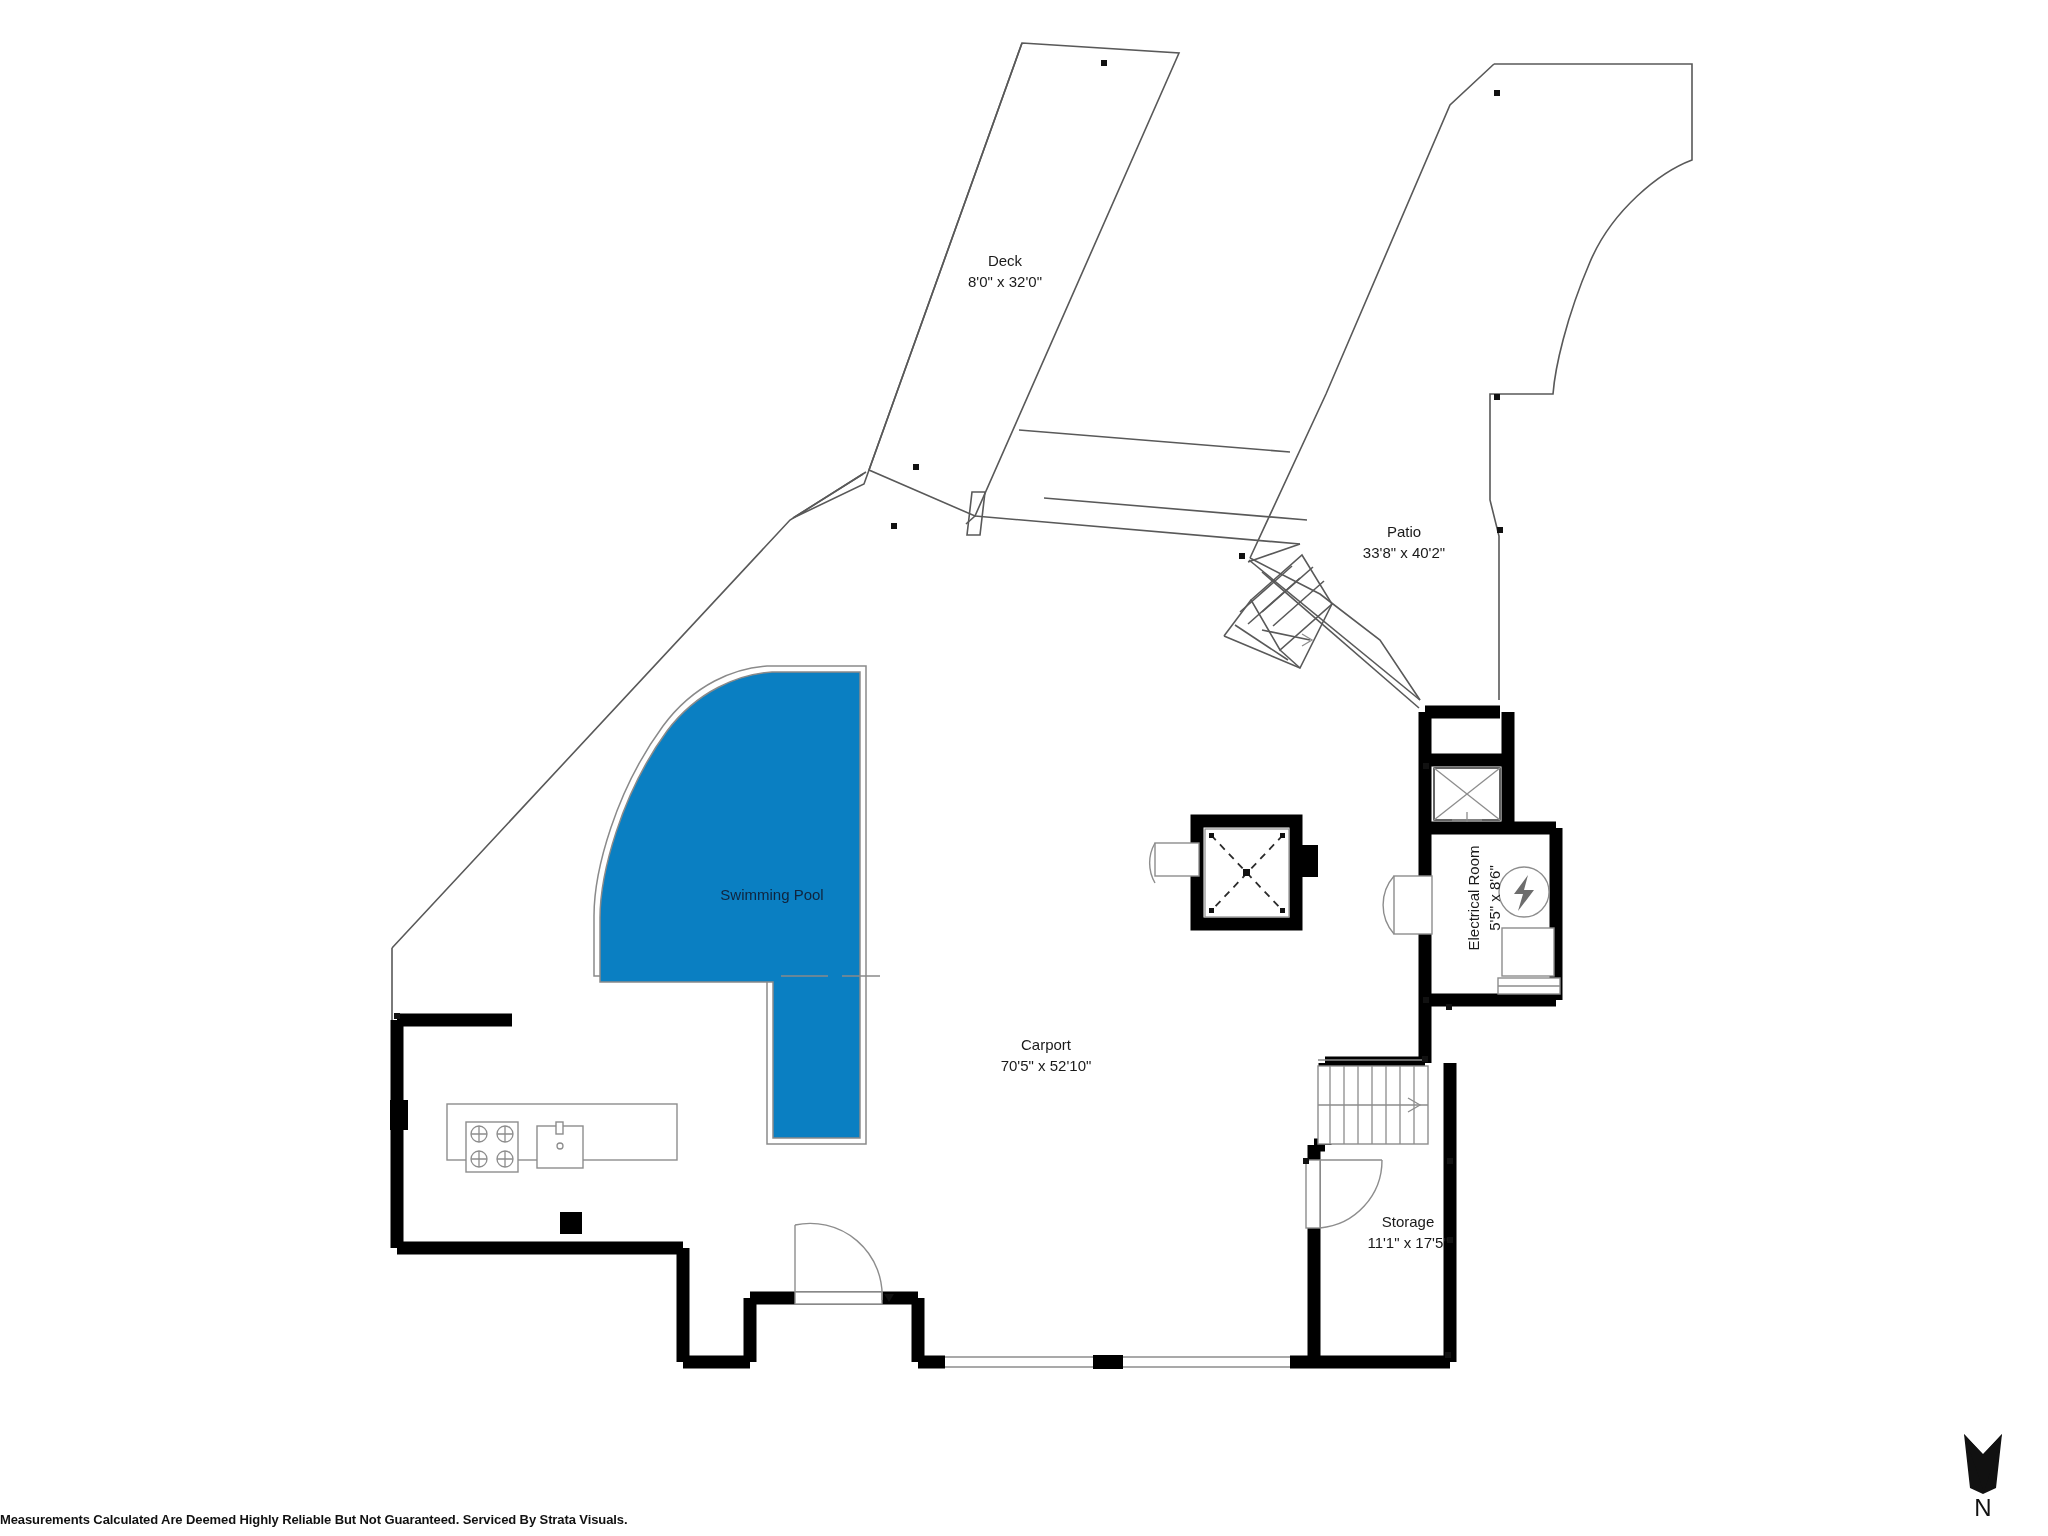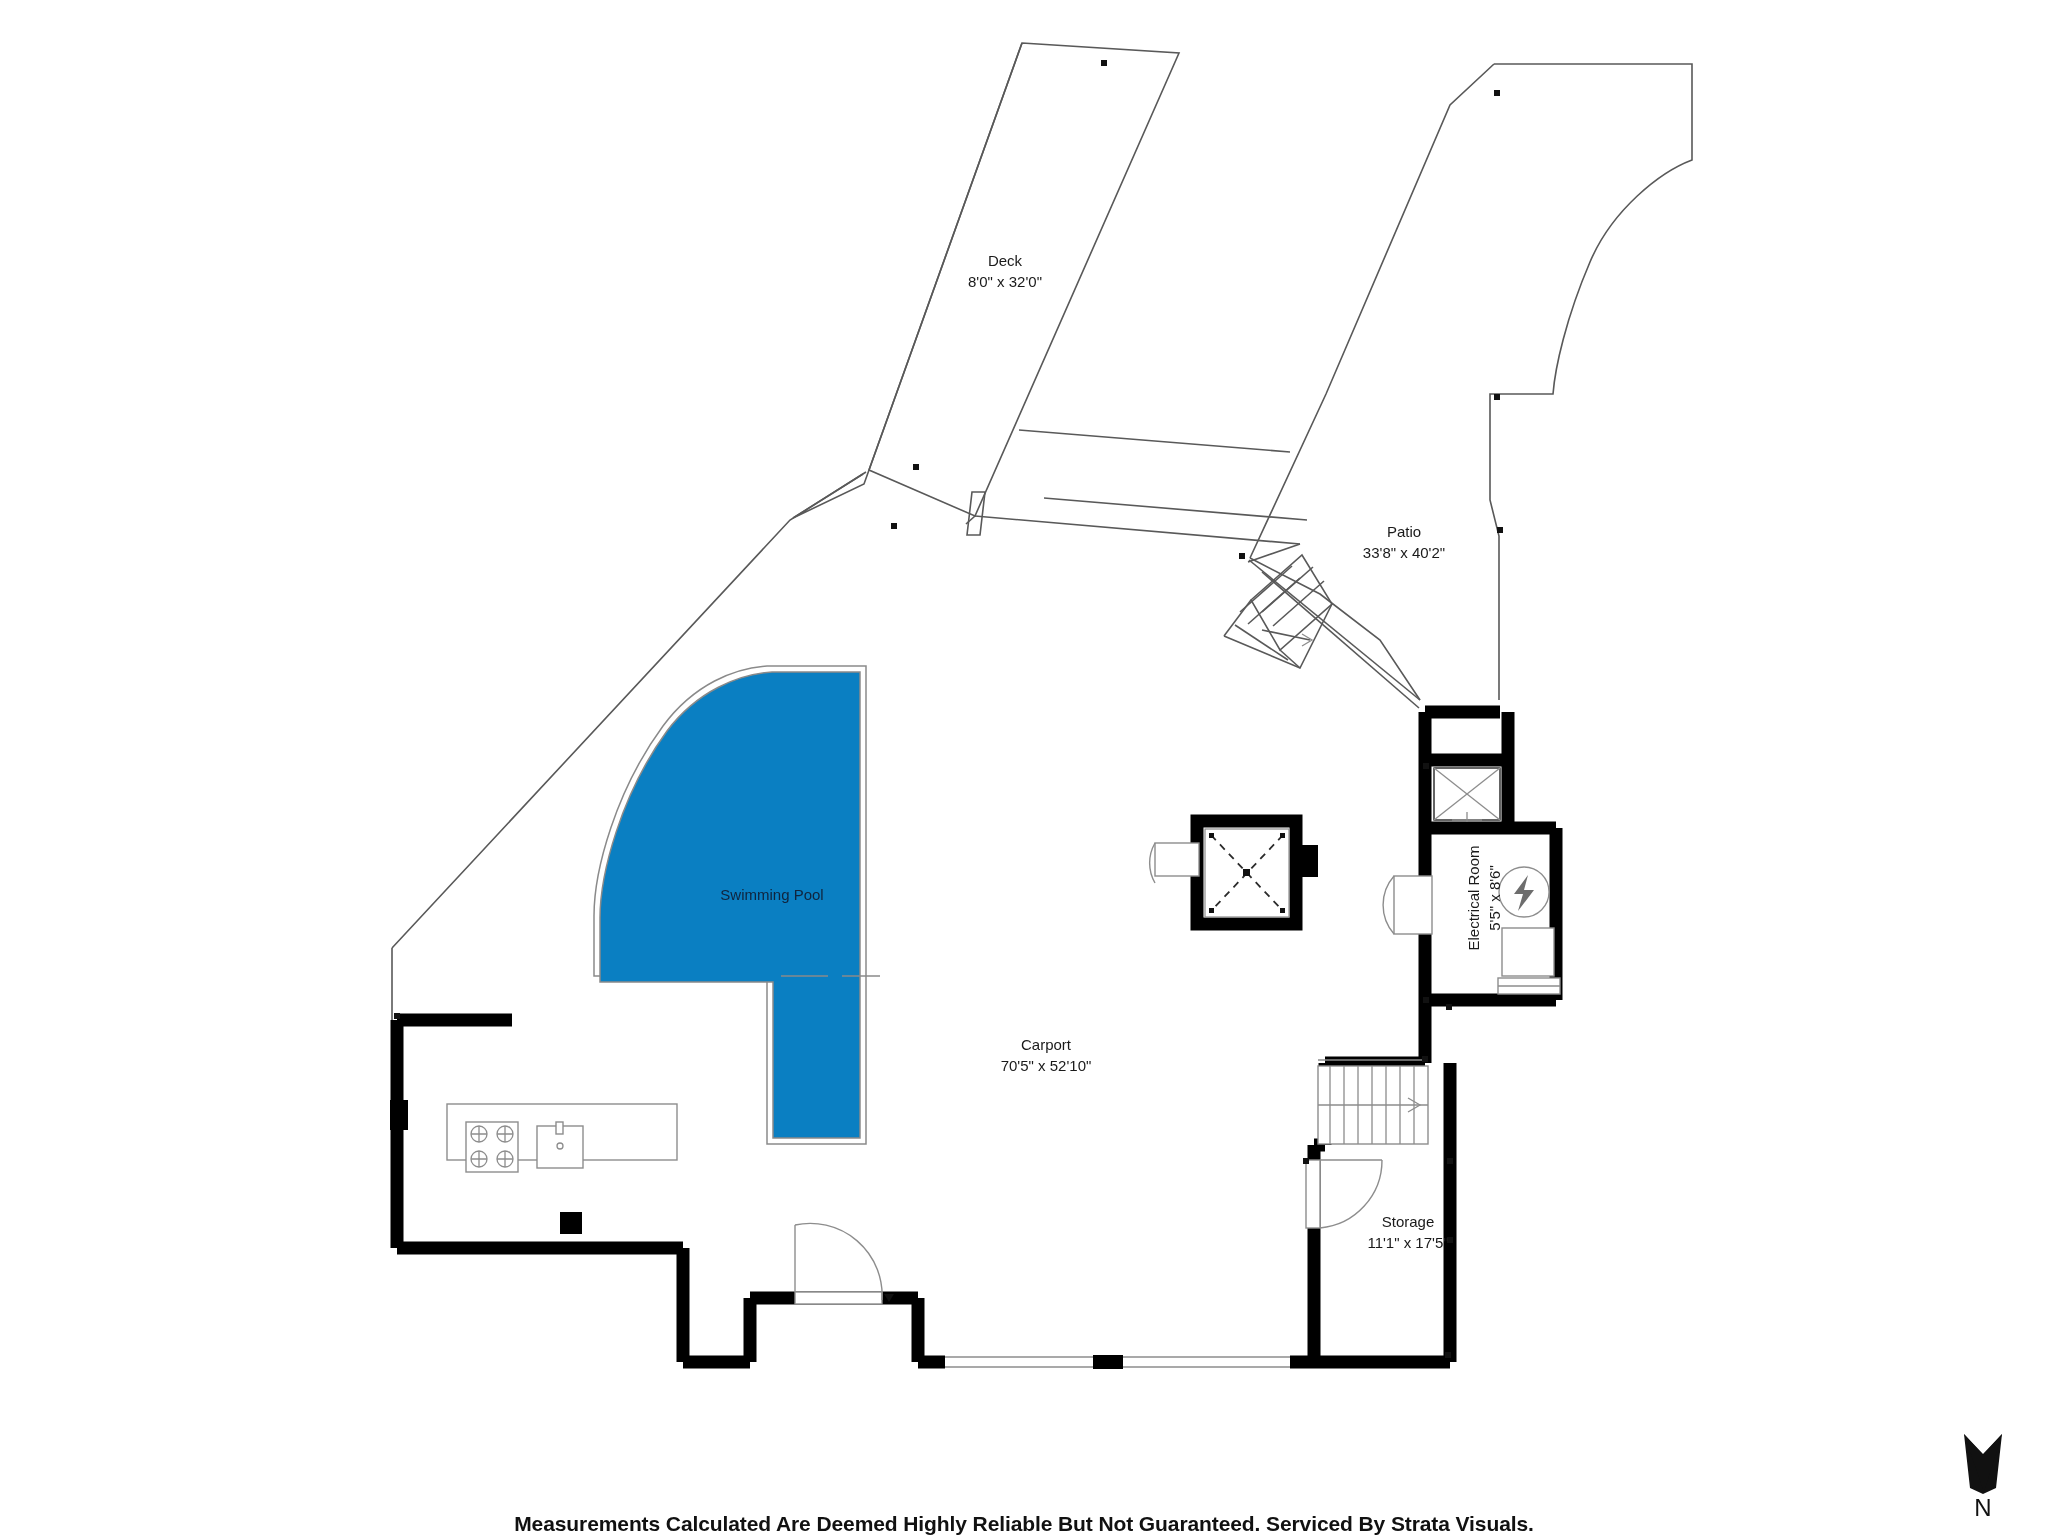--- a/index.html
+++ b/index.html
@@ -108,23 +108,22 @@
     dominant-baseline: middle;
   }
   .marker-dot {
     fill: #111111;
   }
   .footer-note {
     position: absolute;
     left: 0;
     right: 0;
     top: 1512px;
-    text-align: center;
-    font-family: "Liberation Sans", sans-serif;
-    font-size: 21px;
+    font-family: "Liberation Sans", sans-serif;
+    font-size: 13px;
     font-weight: bold;
     color: #111111;
     letter-spacing: -0.1px;
   }
   .north-wrap {
     position: absolute;
     left: 1948px;
     top: 1428px;
     width: 70px;
     text-align: center;

